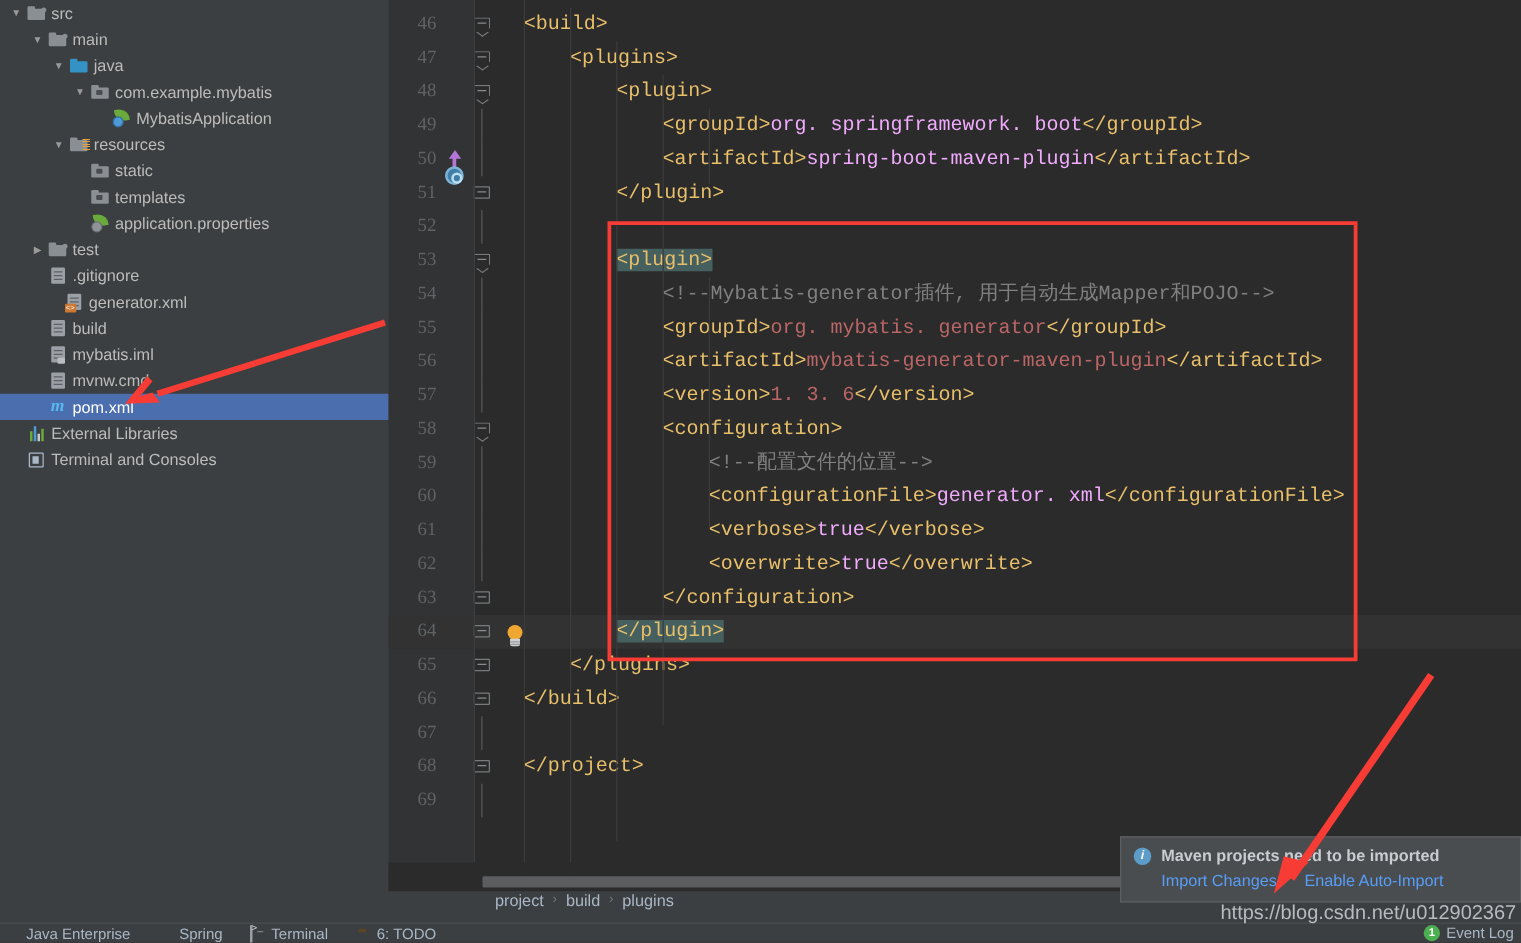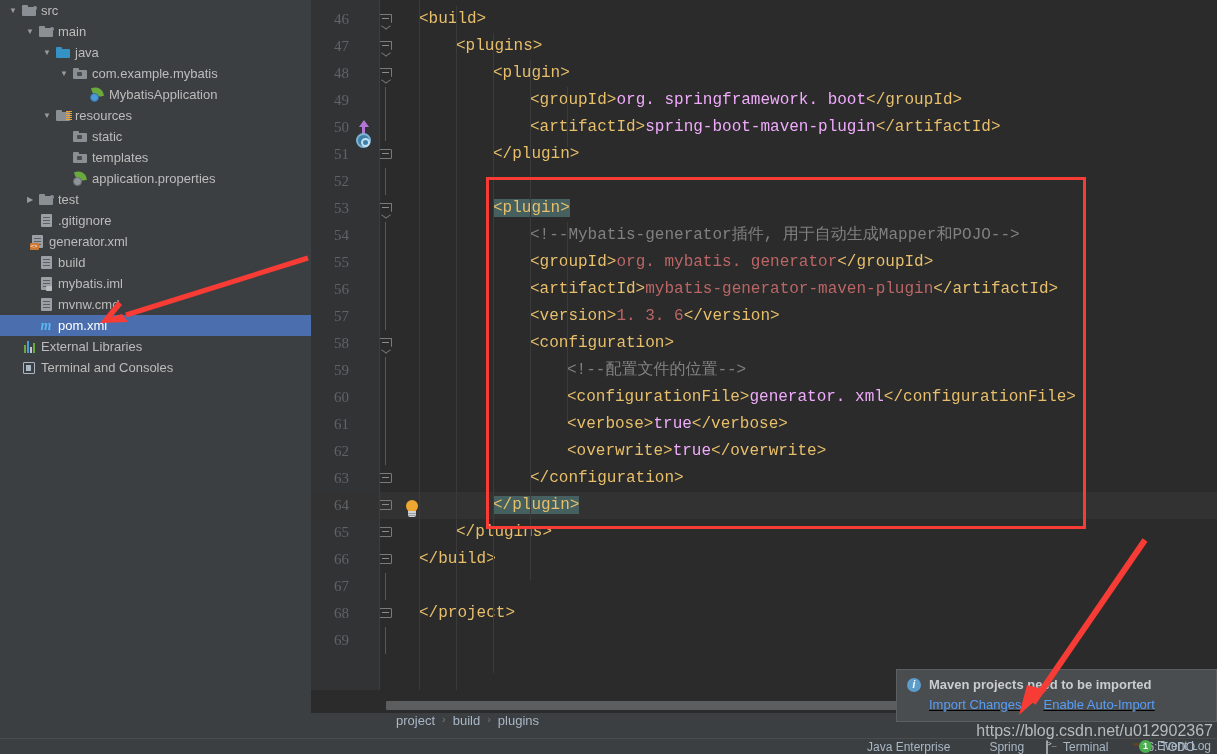--- a/index.html
+++ b/index.html
@@ -229,21 +229,20 @@
   #breadcrumb .crumb { color: #a9b7c6; }
   #breadcrumb .sep { color: #75797c; margin: 0 7px; font-size: 11px; }
 
   
   #bottombar {
     position: absolute; left: 0; top: 738px; width: 1217px; height: 16px;
     background: #3c3f41;
     display: flex; align-items: center;
     font-size: 12px; color: #a9b7c6;
     border-top: 1px solid #4a4d4f;
-    justify-content: flex-end;
   }
   .bb-item { display: flex; align-items: center; gap: 4px; margin-right: 22px; }
   .bb-item:first-child { margin-left: 4px; }
   .bb-ico { width: 13px; height: 12px; position: relative; flex: 0 0 13px; }
   .ico-je { background: #cc8f33; width: 8px; height: 11px; border-radius: 1px; }
   .ico-leaf { width: 12px; height: 10px; background: #6aaa3c; border-radius: 0 80% 0 80%; transform: rotate(-12deg); }
   .ico-term { width: 13px; height: 11px; background: #3c3f41; border: 1px solid #9aa0a6; border-radius: 1px; }
   .ico-term:after {
     content: ">_"; position: absolute; left: 1px; top: -2px;
     font-family: "Liberation Mono", monospace; font-size: 8px; color: #d6d9dc;
@@ -270,21 +269,21 @@
     background: #4a4d4f; border: 1px solid #5c5f61;
     padding: 7px 10px 0 10px;
   }
   #notif .nrow1 { display: flex; align-items: center; gap: 8px; }
   #notif .ntitle { font-size: 13px; font-weight: bold; color: #c9ccd0; }
   .ico-info {
     width: 14px; height: 14px; border-radius: 50%; background: #5c9cc9;
     color: #fff; font-size: 10px; font-weight: bold; font-style: italic;
     display: flex; align-items: center; justify-content: center; flex: 0 0 14px;
   }
-  #notif .nrow2 { display: flex; gap: 22px; margin-top: 5px; padding-left: 22px; text-decoration: underline; }
+  #notif .nrow2 { display: flex; gap: 22px; margin-top: 5px; padding-left: 22px; }
   #notif .nlink { font-size: 13px; color: #589df6; cursor: pointer; }
 
   
   #redbox {
     position: absolute; left: 486px; top: 177px;
     width: 600px; height: 352px;
     border: 3px solid #f73c35;
     pointer-events: none;
   }
   .arrow-svg { position: absolute; pointer-events: none; }
@@ -400,21 +399,21 @@
       </div>
       <div class="tree-row" style="padding-left: 23px;">
         <span class="tree-arrow blank">▼</span>
         <span class="tree-icon">
           <span class="ico-file">
             <i></i>
           </span>
         </span>
         <span class="tree-label">.gitignore</span>
       </div>
-      <div class="tree-row" style="padding-left: 14px;">
+      <div class="tree-row" style="padding-left: 36px;">
         <span class="tree-arrow blank">▼</span>
         <span class="tree-icon">
           <span class="ico-file xmlbadge">
             <i></i>
           </span>
         </span>
         <span class="tree-label">generator.xml</span>
       </div>
       <div class="tree-row" style="padding-left: 23px;">
         <span class="tree-arrow blank">▼</span>

